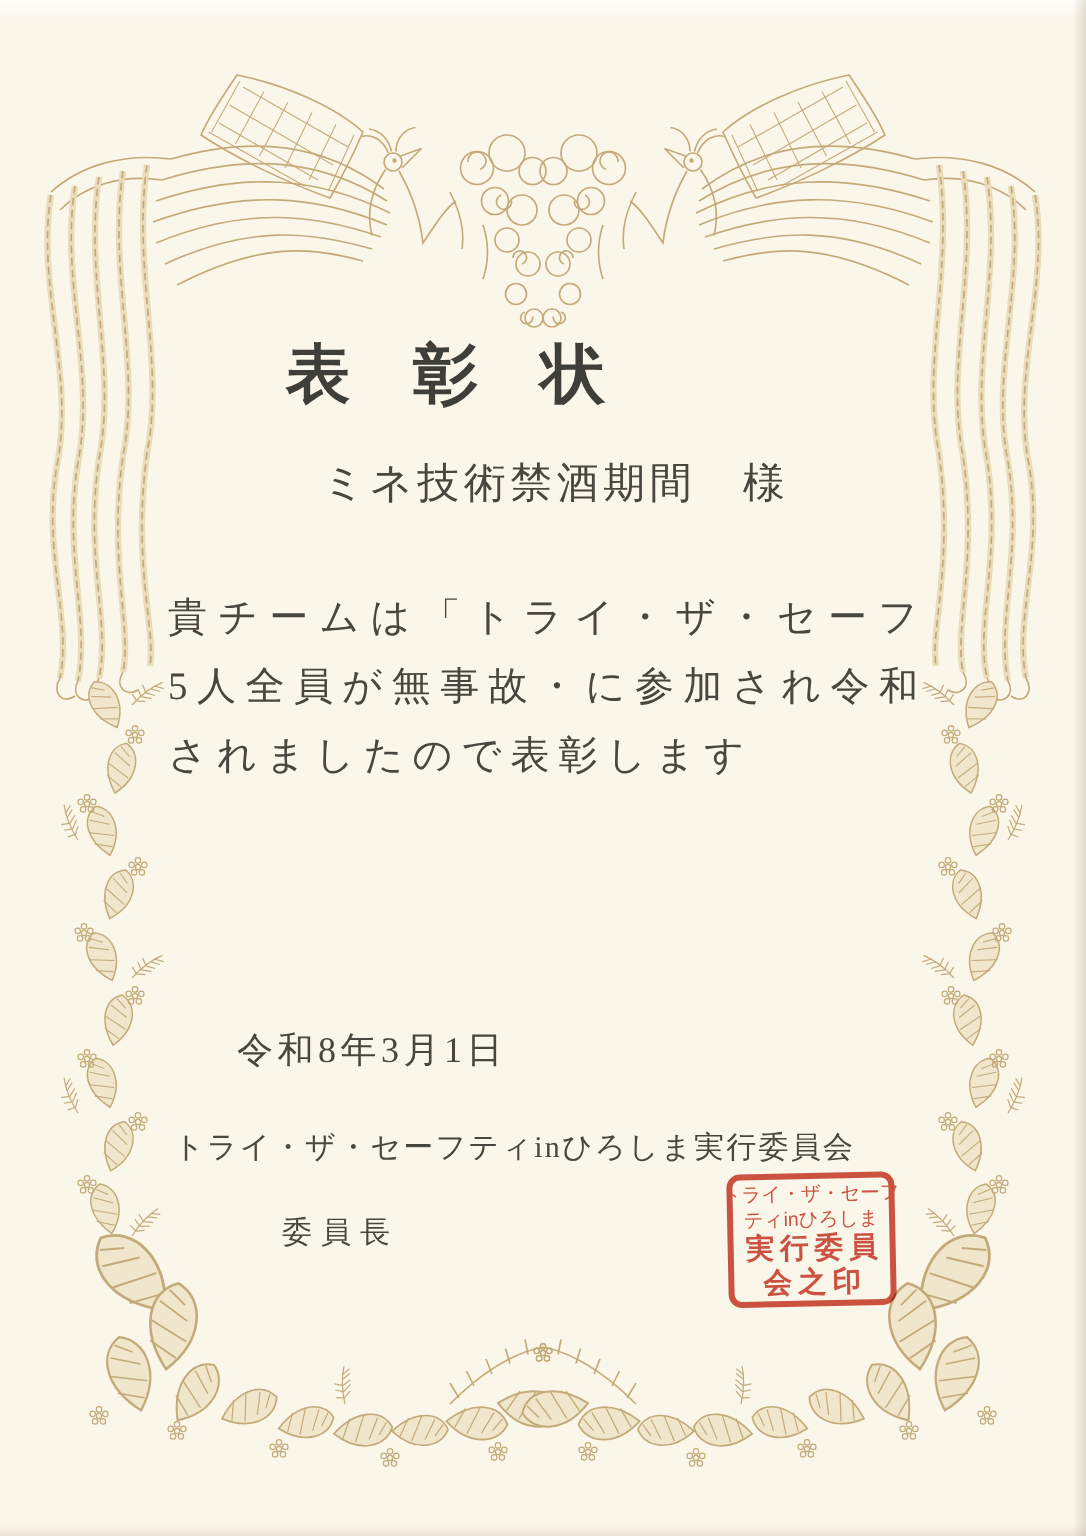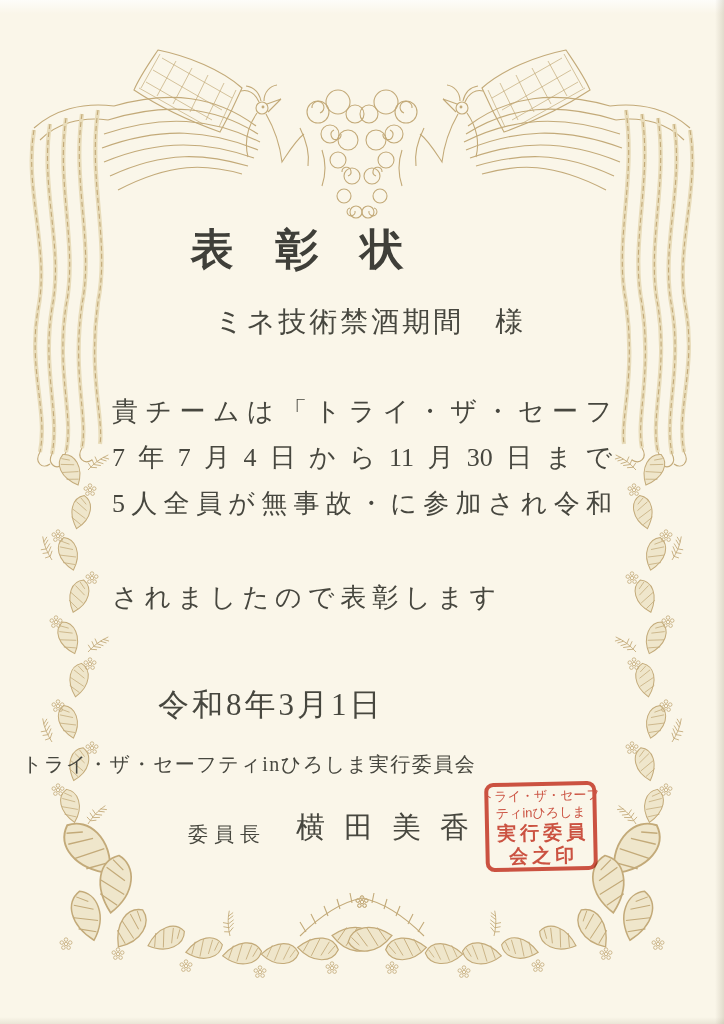--- a/index.html
+++ b/index.html
@@ -31,34 +31,34 @@
   }
   .cert-body{
     position:absolute;top:389px;left:112px;width:500px;
     font-size:26px;font-weight:500;
   }
   .cert-body .body-line{
     height:46px;line-height:46px;white-space:nowrap;
     text-align:justify;text-align-last:justify;
   }
   .cert-body .body-line:last-child{
-    text-align-last:left;letter-spacing:6px;margin-top:48px;
+    text-align-last:left;letter-spacing:6px;
   }
   .cert-date{
     position:absolute;top:684px;left:158px;
-    font-size:31px;letter-spacing:3px;font-weight:500;
+    font-size:24px;letter-spacing:3px;font-weight:500;
   }
   .cert-org{
-    position:absolute;top:751px;left:0;width:664px;
+    position:absolute;top:751px;left:0;width:664px;text-align:center;
     font-size:20px;letter-spacing:1.5px;padding-left:22px;
     box-sizing:border-box;font-weight:500;
   }
   .cert-signer{
     position:absolute;top:808px;left:188px;
-    display:flex;align-items:flex-end;
+    display:flex;align-items:flex-start;
   }
   .signer-title{font-size:20px;letter-spacing:6px;font-weight:500;}
   .signer-name{font-size:29px;letter-spacing:19px;margin-left:30px;
     font-weight:500;white-space:nowrap;}
   .cert-seal{
     position:absolute;left:485px;top:782px;width:104px;height:81px;
     border:4.5px solid #cc4839;border-radius:9px;
     transform:rotate(-1.2deg);
     color:#cc4839;
     display:flex;flex-direction:column;justify-content:center;align-items:center;
@@ -194,32 +194,30 @@
   <use href="#halfBorder"></use>
   <use href="#halfBorder" transform="translate(724,0) scale(-1,1)"></use>
 </svg>
 
 <div class="cert-title">表彰状</div>
 
 <div class="cert-recipient">ミネ技術禁酒期間　様</div>
 
 <div class="cert-body">
   <div class="body-line">貴チームは「トライ・ザ・セーフ</div>
-  <div class="body-line">7年7月4日から11月30日まで</div>
   <div class="body-line">5人全員が無事故・に参加され令和</div>
   <div class="body-line">されましたので表彰します</div>
 </div>
 
 <div class="cert-date">令和8年3月1日</div>
 
 <div class="cert-org">トライ・ザ・セーフティinひろしま実行委員会</div>
 
 <div class="cert-signer">
   <span class="signer-title">委員長</span>
-  <span class="signer-name">横田美香</span>
 </div>
 
 <div class="cert-seal">
   <div class="seal-line-sm">トライ・ザ・セーフ</div>
   <div class="seal-line-sm">ティinひろしま</div>
   <div class="seal-line-lg">実行委員</div>
   <div class="seal-line-lg">会之印</div>
 </div>
 
 <div class="scan-edge-top"></div>

